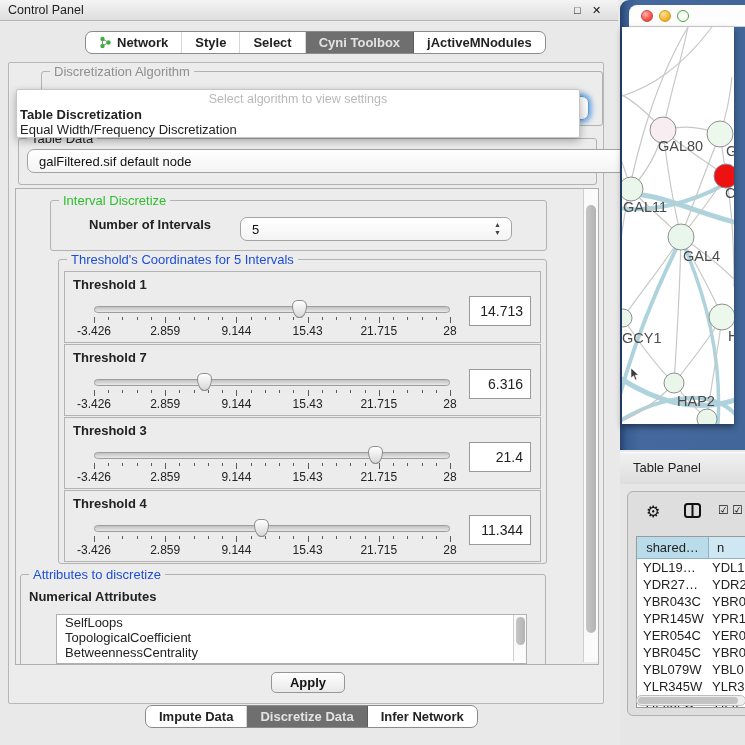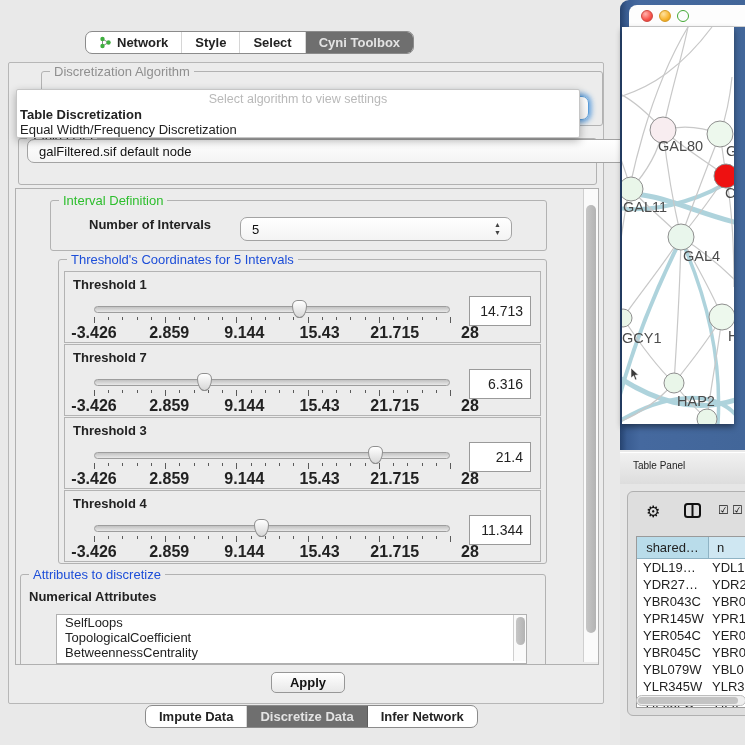--- a/index.html
+++ b/index.html
@@ -49,21 +49,21 @@
   .vthumb{position:absolute;background:linear-gradient(90deg,#c6c6c6,#b3b3b3);border-radius:6px;}
 
   .thr-box{position:absolute;border:1px solid #b3b3b3;background:#ececec;}
   .thr-label{position:absolute;left:8px;top:5px;font-weight:bold;font-size:13px;}
   .track{position:absolute;height:7px;background:linear-gradient(#c2c2c2,#e8e8e8);
     border:1px solid #9d9d9d;border-radius:5px;box-sizing:border-box;}
   .thumb{position:absolute;width:15px;height:18px;background:linear-gradient(#ffffff,#d7d7d7);
     border:1px solid #8f8f8f;border-radius:7px 7px 60% 60%/7px 7px 85% 85%;box-sizing:border-box;}
   .scale{position:absolute;height:6px;}
   .scale i{position:absolute;top:0;width:1px;background:#5a5a5a;}
-  .ticklabels{position:absolute;height:12px;font-size:16px;font-weight:bold;color:#222;padding-left:20px;}
+  .ticklabels{position:absolute;height:12px;font-size:12px;font-weight:normal;color:#222;}
   .ticklabels span{position:absolute;transform:translateX(-50%);white-space:nowrap;}
   .valbox{position:absolute;background:#fff;border:1px solid #9a9a9a;font-size:14px;
     text-align:right;box-sizing:border-box;padding:6px 7px 0 0;}
 
   #attr-list{position:absolute;background:#fff;border:1px solid #b0b0b0;overflow:hidden;}
   #attr-list .item{padding:0 0 0 8px;height:15px;line-height:15px;font-size:13px;}
 
   .mac-btn{position:absolute;background:linear-gradient(#ffffff,#e8e8e8);
     border:1px solid #979797;border-radius:5px;text-align:center;font-size:13px;
     font-weight:600;color:#111;}
@@ -75,21 +75,21 @@
     border-radius:8px 0 0 0;border-bottom:1px solid #cfcfcf;}
   .light{position:absolute;top:5px;width:12px;height:12px;border-radius:50%;box-sizing:border-box;}
   #net-canvas{position:absolute;left:2px;top:27px;width:112px;height:397px;background:#fff;
     box-shadow:0 3px 6px rgba(0,0,0,.45);}
   #net-canvas svg{display:block;}
 
   
   #tp-header{left:620px;top:452px;width:125px;height:31px;
     background:linear-gradient(#f1f1f1,#dddddd);border-top:1px solid #fff;
     border-bottom:1px solid #bdbdbd;}
-  #tp-header .t{position:absolute;left:13px;top:7px;font-size:10px;color:#222;}
+  #tp-header .t{position:absolute;left:13px;top:7px;font-size:13px;color:#222;}
   #tp-body{left:620px;top:484px;width:125px;height:261px;background:#e6e6e6;}
   #tp-panel{position:absolute;left:7px;top:7px;width:130px;height:223px;background:#dedede;
     border:1px solid #b0b0b0;border-radius:6px;}
   .tp-icon{position:absolute;top:10px;color:#111;}
   #tp-table{position:absolute;left:8px;top:44px;width:110px;height:170px;background:#fff;
     border:1px solid #9a9a9a;overflow:hidden;font-size:13px;}
   .thead{display:flex;height:21px;line-height:21px;border-bottom:1px solid #8fb3c4;}
   .thead .c1{width:71px;background:#b9dcea;border-right:1px solid #8fb3c4;text-align:center;}
   .thead .c2{flex:1;background:#cfe7f2;padding-left:8px;}
   .trow{display:flex;height:17px;line-height:17px;}
@@ -99,20 +99,25 @@
     border:1px solid #bdbdbd;border-radius:6px;box-sizing:border-box;}
   #hscroll .ht{position:absolute;left:1px;top:1px;width:100px;height:7px;background:#c3c3c3;border-radius:5px;}
 
   .check-glyph{font-size:12px;line-height:12px;}
 </style>
 </head>
 <body>
 
 <div id="screen">
 
+  <div class="abs" id="titlebar">
+    <span class="t">Control Panel</span>
+    <span class="tb-icon" style="left:574px;">□</span>
+    <span class="tb-icon" style="left:592px;font-weight:bold;">✕</span>
+  </div>
 
   <div class="abs seg-tabs" style="left:85px;top:31px;">
     <div class="seg">
       <svg width="13" height="13" viewBox="0 0 13 13">
         <line x1="3.5" y1="3" x2="9.5" y2="6.5" stroke="#8a8a8a" stroke-width="1"></line>
         <line x1="3.5" y1="10" x2="9.5" y2="6.5" stroke="#8a8a8a" stroke-width="1"></line>
         <line x1="3.5" y1="3" x2="3.5" y2="10" stroke="#8a8a8a" stroke-width="1"></line>
         <circle cx="3.5" cy="3" r="2.2" fill="#3fae3f"></circle>
           <circle cx="3.5" cy="10" r="2.2" fill="#3fae3f"></circle>
         <circle cx="9.5" cy="6.5" r="2.2" fill="#3fae3f"></circle>
@@ -121,20 +126,23 @@
     </div>
     <div class="seg">
         <span>Style</span>
       </div>
     <div class="seg">
         <span>Select</span>
       </div>
     <div class="seg sel">
         <span>Cyni Toolbox</span>
       </div>
+    <div class="seg">
+        <span>jActiveMNodules</span>
+      </div>
   </div>
 
   <div class="abs" id="outer-panel">
 
     <div class="groupbox" style="left:32px;top:8px;width:560px;height:53px;">
       <span class="group-title gt-gray">Discretization Algorithm</span>
     </div>
 
     <div class="combo" style="left:18px;top:33px;width:562px;box-shadow:0 0 5px 2.5px rgba(80,150,220,.85);border-color:#5b9dd9;z-index:2;">
       <span class="arrows">▲<br>▼</span>
@@ -142,32 +150,32 @@
 
     <div class="abs" id="algo-popup">
       <div class="prompt">Select algorithm to view settings</div>
       <div class="opt1">Table Discretization</div>
       <div class="opt2">Equal Width/Frequency Discretization</div>
     </div>
 
     <div class="groupbox" style="left:9px;top:75px;width:577px;height:45px;">
       <span class="group-title gt-dark">Table Data</span>
     </div>
-    <div class="combo" style="left:18px;top:76px;width:644px;">
+    <div class="combo" style="left:18px;top:86px;width:644px;">
       <span>galFiltered.sif default node</span>
       <span class="arrows">▲<br>▼</span>
     </div>
 
     <div class="abs" id="scrollpane">
       <div class="vscroll" style="right:0;top:0;width:14px;height:473px;">
         <div class="vthumb" style="left:2px;top:16px;width:10px;height:428px;"></div>
       </div>
 
       <div class="groupbox" style="left:34px;top:11px;width:495px;height:49px;">
-        <span class="group-title gt-green">Interval Definition</span>
+        <span class="group-title gt-green">Interval Discretize</span>
         <span style="position:absolute;left:38px;top:16px;font-weight:bold;">Number of Intervals</span>
       </div>
       <div class="combo" style="left:224px;top:28px;width:272px;">
         <span>5</span>
         <span class="arrows">▲<br>▼</span>
       </div>
 
       <div class="groupbox" style="left:42px;top:70px;width:487px;height:303px;">
         <span class="group-title gt-blue">Threshold's Coordinates for 5 Intervals</span>
 

